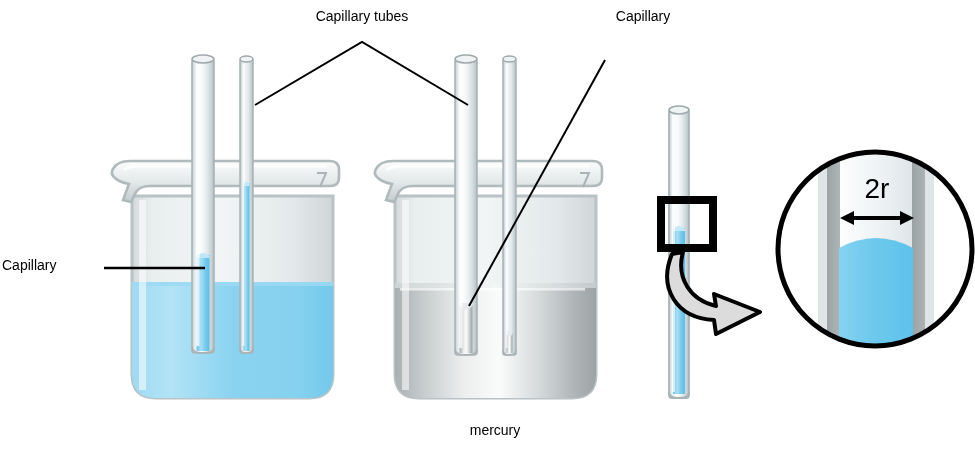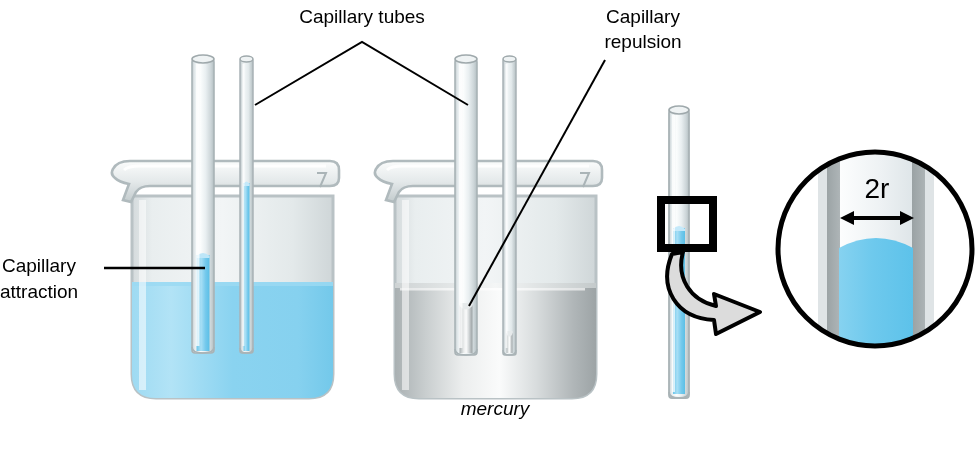--- a/index.html
+++ b/index.html
@@ -1,19 +1,19 @@
 <!DOCTYPE html>
 <html><head>
 <meta charset="utf-8">
 <style>
   html,body{margin:0;padding:0;background:#ffffff;}
   body{width:975px;height:453px;position:relative;overflow:hidden;
        font-family:"Liberation Sans","DejaVu Sans",sans-serif;color:#000;}
   .stage{position:absolute;left:0;top:0;width:975px;height:453px;}
-  .lbl{position:absolute;font-size:19px;line-height:25px;color:#000;white-space:pre;}
+  .lbl{position:absolute;font-size:14px;line-height:25px;color:#000;white-space:pre;}
   .lbl.c{text-align:center;}
   svg{position:absolute;left:0;top:0;}
   .nosel{user-select:none;}
 </style>
 </head>
 <body>
 
 <div class="stage">
 
 <svg width="975" height="453" viewBox="0 0 975 453" class="nosel">
@@ -211,22 +211,20 @@
       <line x1="848" y1="218" x2="906" y2="218" stroke="#000000" stroke-width="4"></line>
       <path d="M840 218 L854 211 L854 225 Z" fill="#000000"></path>
       <path d="M914 218 L900 211 L900 225 Z" fill="#000000"></path>
     </g>
   </g>
 </svg>
 
 <div class="lbl c" style="left:272px;top:4px;width:180px;">Capillary tubes</div>
 
 <div class="lbl c" style="left:578px;top:4px;width:130px;">Capillary</div>
-<div class="lbl c" style="left:578px;top:29px;width:130px;">repulsion</div>
 
 <div class="lbl" style="left:2px;top:253px;width:100px;">Capillary</div>
-<div class="lbl" style="left:0px;top:279px;width:106px;">attraction</div>
-
-<div class="lbl c" style="left:440px;top:396px;width:110px;font-style:italic;">mercury</div>
+
+<div class="lbl c" style="left:440px;top:418px;width:110px;">mercury</div>
 
 <div class="lbl c" style="left:848px;top:176px;width:58px;font-size:28px;">2r</div>
 
 </div>
 
 </body></html>

